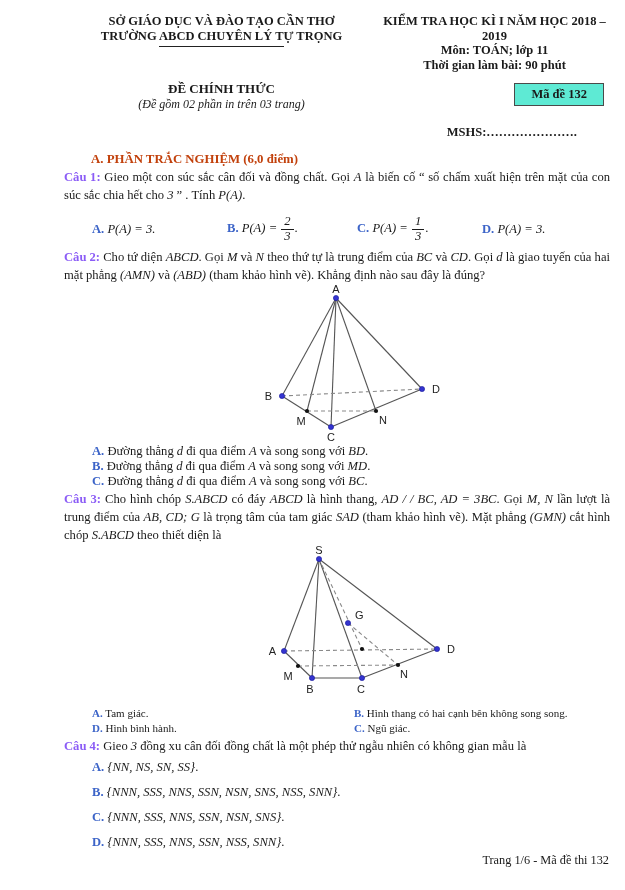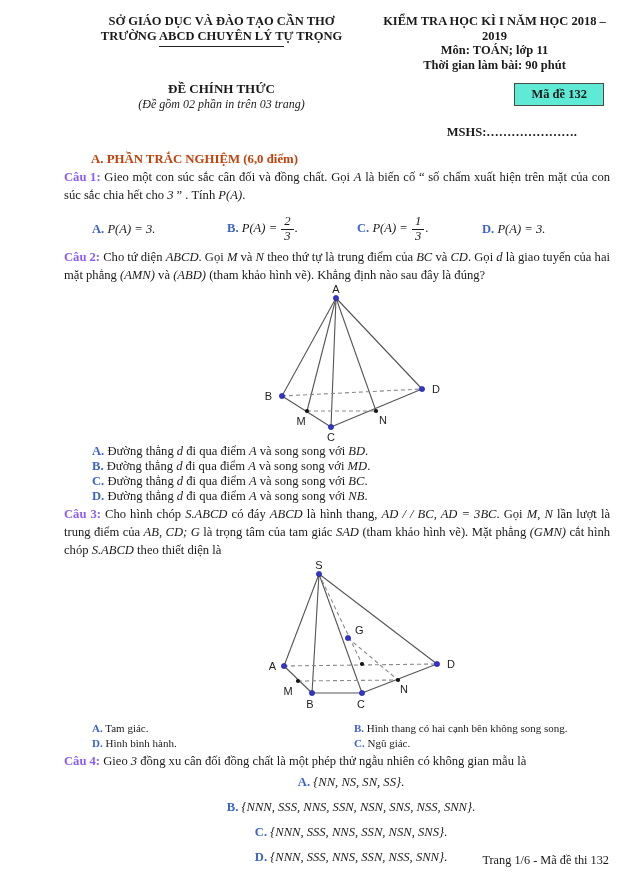--- a/index.html
+++ b/index.html
@@ -44,21 +44,21 @@
           font-style:italic; line-height:1.05; margin:0 1px; }
   .frac .num { display:block; border-bottom:1px solid #1a1a1a; padding:0 3px; }
   .frac .den { display:block; padding:0 3px; }
   
   .opts-stack { padding-left:28px; }
   .opts-stack .opt-line { font-size:12.6px; line-height:15px; }
   
   .opts-grid { display:grid; grid-template-columns:262px 1fr; padding-left:28px; }
   .opts-grid .opt-line { font-size:11px; line-height:15px; }
   
-  .opts-wide { padding-left:28px;text-align:center; }
+  .opts-wide { padding-left:28px; }
   .opts-wide .opt-line { font-size:12.6px; line-height:25px; }
   
   .fig { display:block; }
   .fig text { font-family:"Liberation Sans", sans-serif; font-size:11px; fill:#222; }
   .fig .edge { stroke:#555; stroke-width:1.1; fill:none; }
   .fig .dash { stroke:#8a8a8a; stroke-width:1.1; stroke-dasharray:4 3; fill:none; }
   .fig .vtx  { fill:#3434cf; stroke:#16169a; stroke-width:0.6; }
   .fig .pt   { fill:#111; }
   .footer { position:absolute; right:16px; bottom:22px; font-size:12.3px; }
 </style>
@@ -129,21 +129,20 @@
     <text x="228" y="109" text-anchor="start">D</text>
     <text x="97" y="141" text-anchor="middle">M</text>
     <text x="179" y="140" text-anchor="middle">N</text>
     <text x="127" y="157" text-anchor="middle">C</text>
   </svg>
 
   <div class="opts-stack">
     <div class="opt-line"><span class="opt-letter">A.</span><span><span class="seg-n"> Đường thẳng </span><span class="seg-i">d</span><span class="seg-n"> đi qua điểm </span><span class="seg-i">A</span><span class="seg-n"> và song song với </span><span class="seg-i">BD</span><span class="seg-n">.</span></span></div>
     <div class="opt-line"><span class="opt-letter">B.</span><span><span class="seg-n"> Đường thẳng </span><span class="seg-i">d</span><span class="seg-n"> đi qua điểm </span><span class="seg-i">A</span><span class="seg-n"> và song song với </span><span class="seg-i">MD</span><span class="seg-n">.</span></span></div>
     <div class="opt-line"><span class="opt-letter">C.</span><span><span class="seg-n"> Đường thẳng </span><span class="seg-i">d</span><span class="seg-n"> đi qua điểm </span><span class="seg-i">A</span><span class="seg-n"> và song song với </span><span class="seg-i">BC</span><span class="seg-n">.</span></span></div>
-    <div class="opt-line"><span class="opt-letter">D.</span><span><span class="seg-n"> Đường thẳng </span><span class="seg-i">d</span><span class="seg-n"> đi qua điểm </span><span class="seg-i">A</span><span class="seg-n"> và song song với </span><span class="seg-i">NB</span><span class="seg-n">.</span></span></div>
   </div>
 
   <div class="q-para">
     <span class="q-label">Câu 3:</span><span><span class="seg-n"> Cho hình chóp </span><span class="seg-i">S.ABCD</span><span class="seg-n"> có đáy </span><span class="seg-i">ABCD</span><span class="seg-n"> là hình thang, </span><span class="seg-i">AD / / BC, AD = 3BC</span><span class="seg-n">. Gọi </span><span class="seg-i">M, N</span><span class="seg-n"> lần lượt là trung điểm của </span><span class="seg-i">AB, CD;</span><span class="seg-n"> </span><span class="seg-i">G</span><span class="seg-n"> là trọng tâm của tam giác </span><span class="seg-i">SAD</span><span class="seg-n"> (tham khảo hình vẽ). Mặt phẳng </span><span class="seg-i">(GMN)</span><span class="seg-n"> cắt hình chóp </span><span class="seg-i">S.ABCD</span><span class="seg-n"> theo thiết diện là</span></span>
   </div>
 
   <svg class="fig" width="280" height="160" viewBox="0 0 280 160" style="margin-left:160px; margin-top:2px;">
     <line class="edge" x1="95" y1="13" x2="60" y2="105"></line>
     <line class="edge" x1="95" y1="13" x2="88" y2="132"></line>
     <line class="edge" x1="95" y1="13" x2="138" y2="132"></line>

